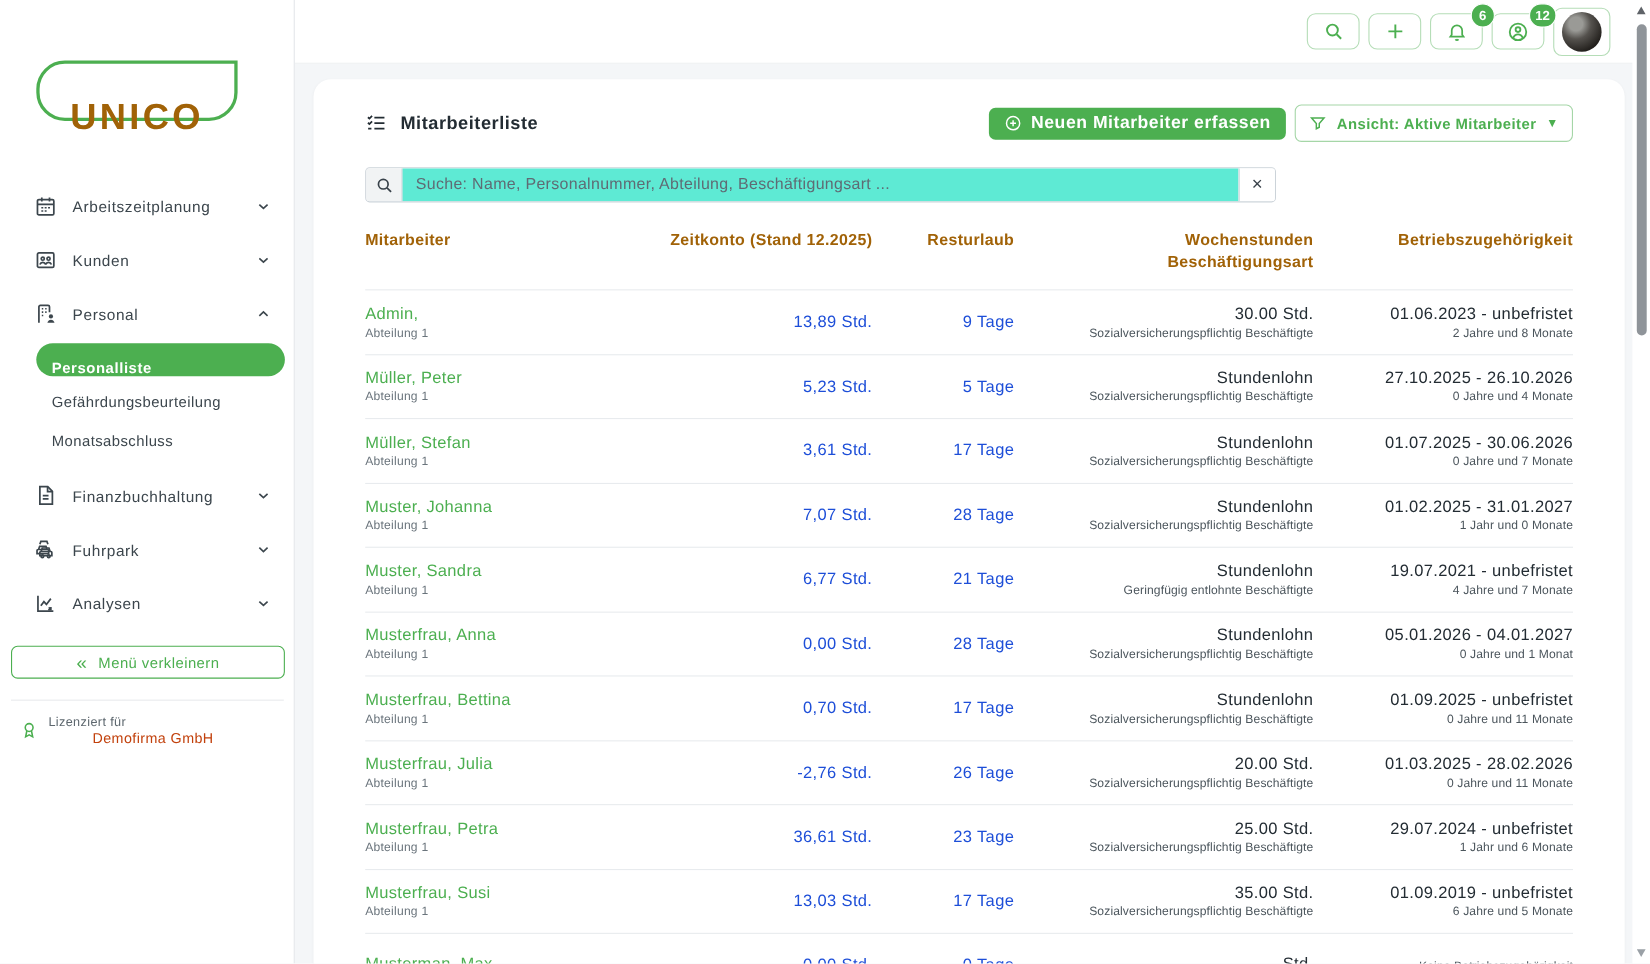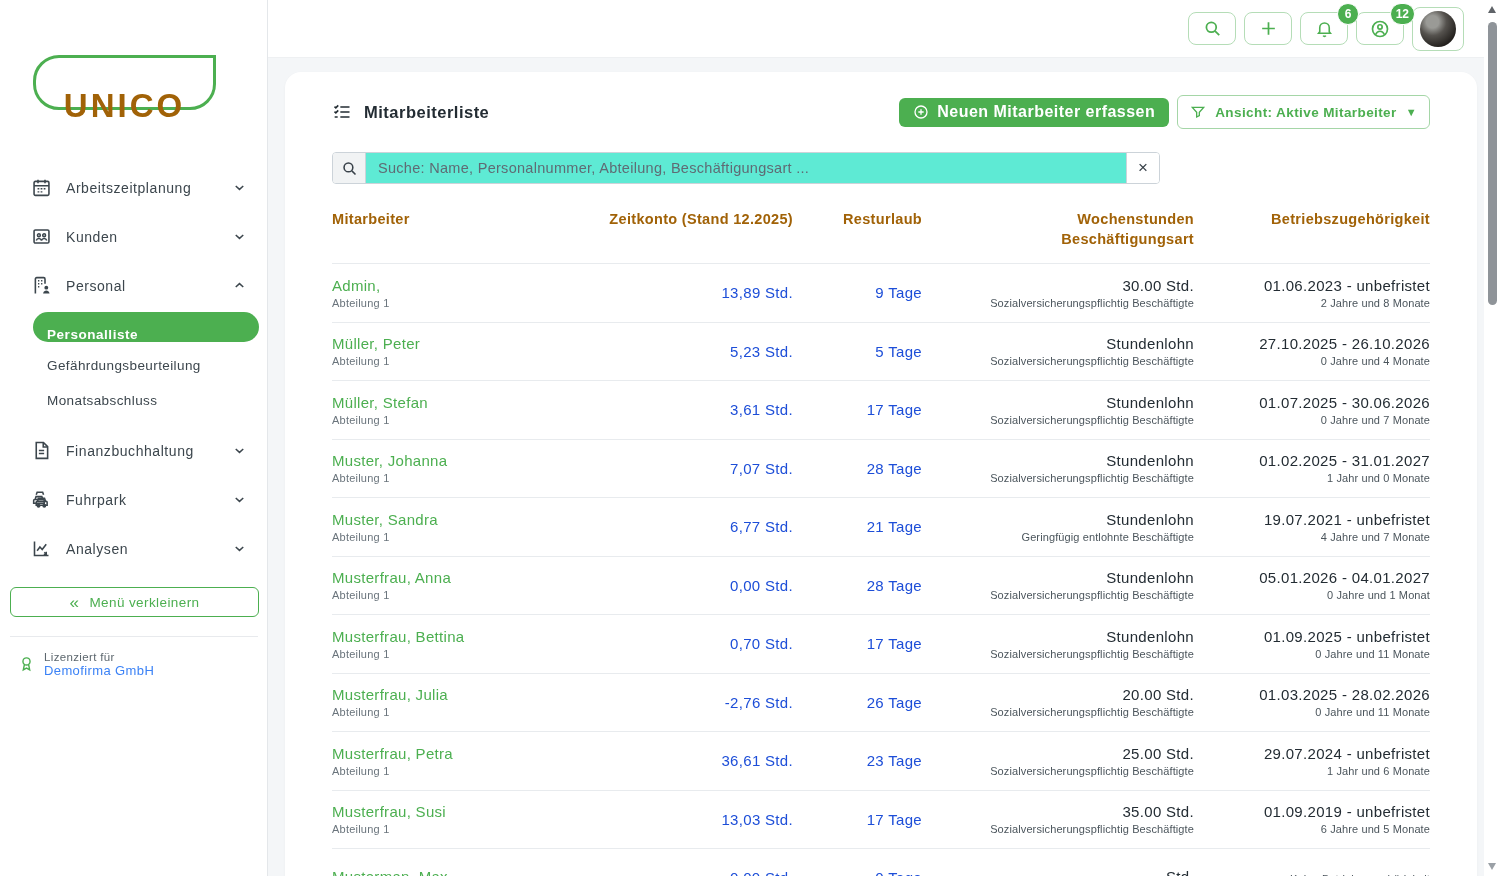--- a/index.html
+++ b/index.html
@@ -70,21 +70,21 @@
     margin:14px 9px 0 10px; width:249px; height:30px;
     border:1px solid #4caf50; border-radius:6px; background:#fff;
     color:#4caf50; font-size:13.5px; font-family:inherit;
     display:flex; align-items:center; justify-content:center; gap:10px; cursor:pointer; letter-spacing:.03em;
   }
   .collapse-btn .dbl { font-size:17px; line-height:1; }
   .side-divider { margin:19px 9px 0 10px; border-top:1px solid #e8eaed; }
   .license { display:flex; margin:14px 0 0 18px; gap:9px; align-items:flex-start; }
   .license-icon { margin-top:4px; }
   .license-l1 { font-size:11.5px; color:#5d676e; letter-spacing:.03em; }
-  .license-l2 { font-size:13px; color:#3b82f6; letter-spacing:.03em; }
+  .license-l2 { font-size:13px; color:#c2410c; letter-spacing:.03em;margin-left:40px; }
   
   .content { position:absolute; left:268px; top:58px; right:16px; bottom:0; background:#f4f6f8; }
   .card {
     position:absolute; left:17px; top:14px; width:1192px; height:820px;
     background:#fff; border-radius:16px; box-shadow:0 1px 3px rgba(0,0,0,.04);
     padding:0 47px 0 47px; overflow:hidden;
   }
   .card-head { height:80px; display:flex; align-items:center; }
   .title-wrap { display:flex; align-items:center; gap:12px; flex:1; }
   .page-title { font-size:16.5px; font-weight:bold; letter-spacing:.03em; }

